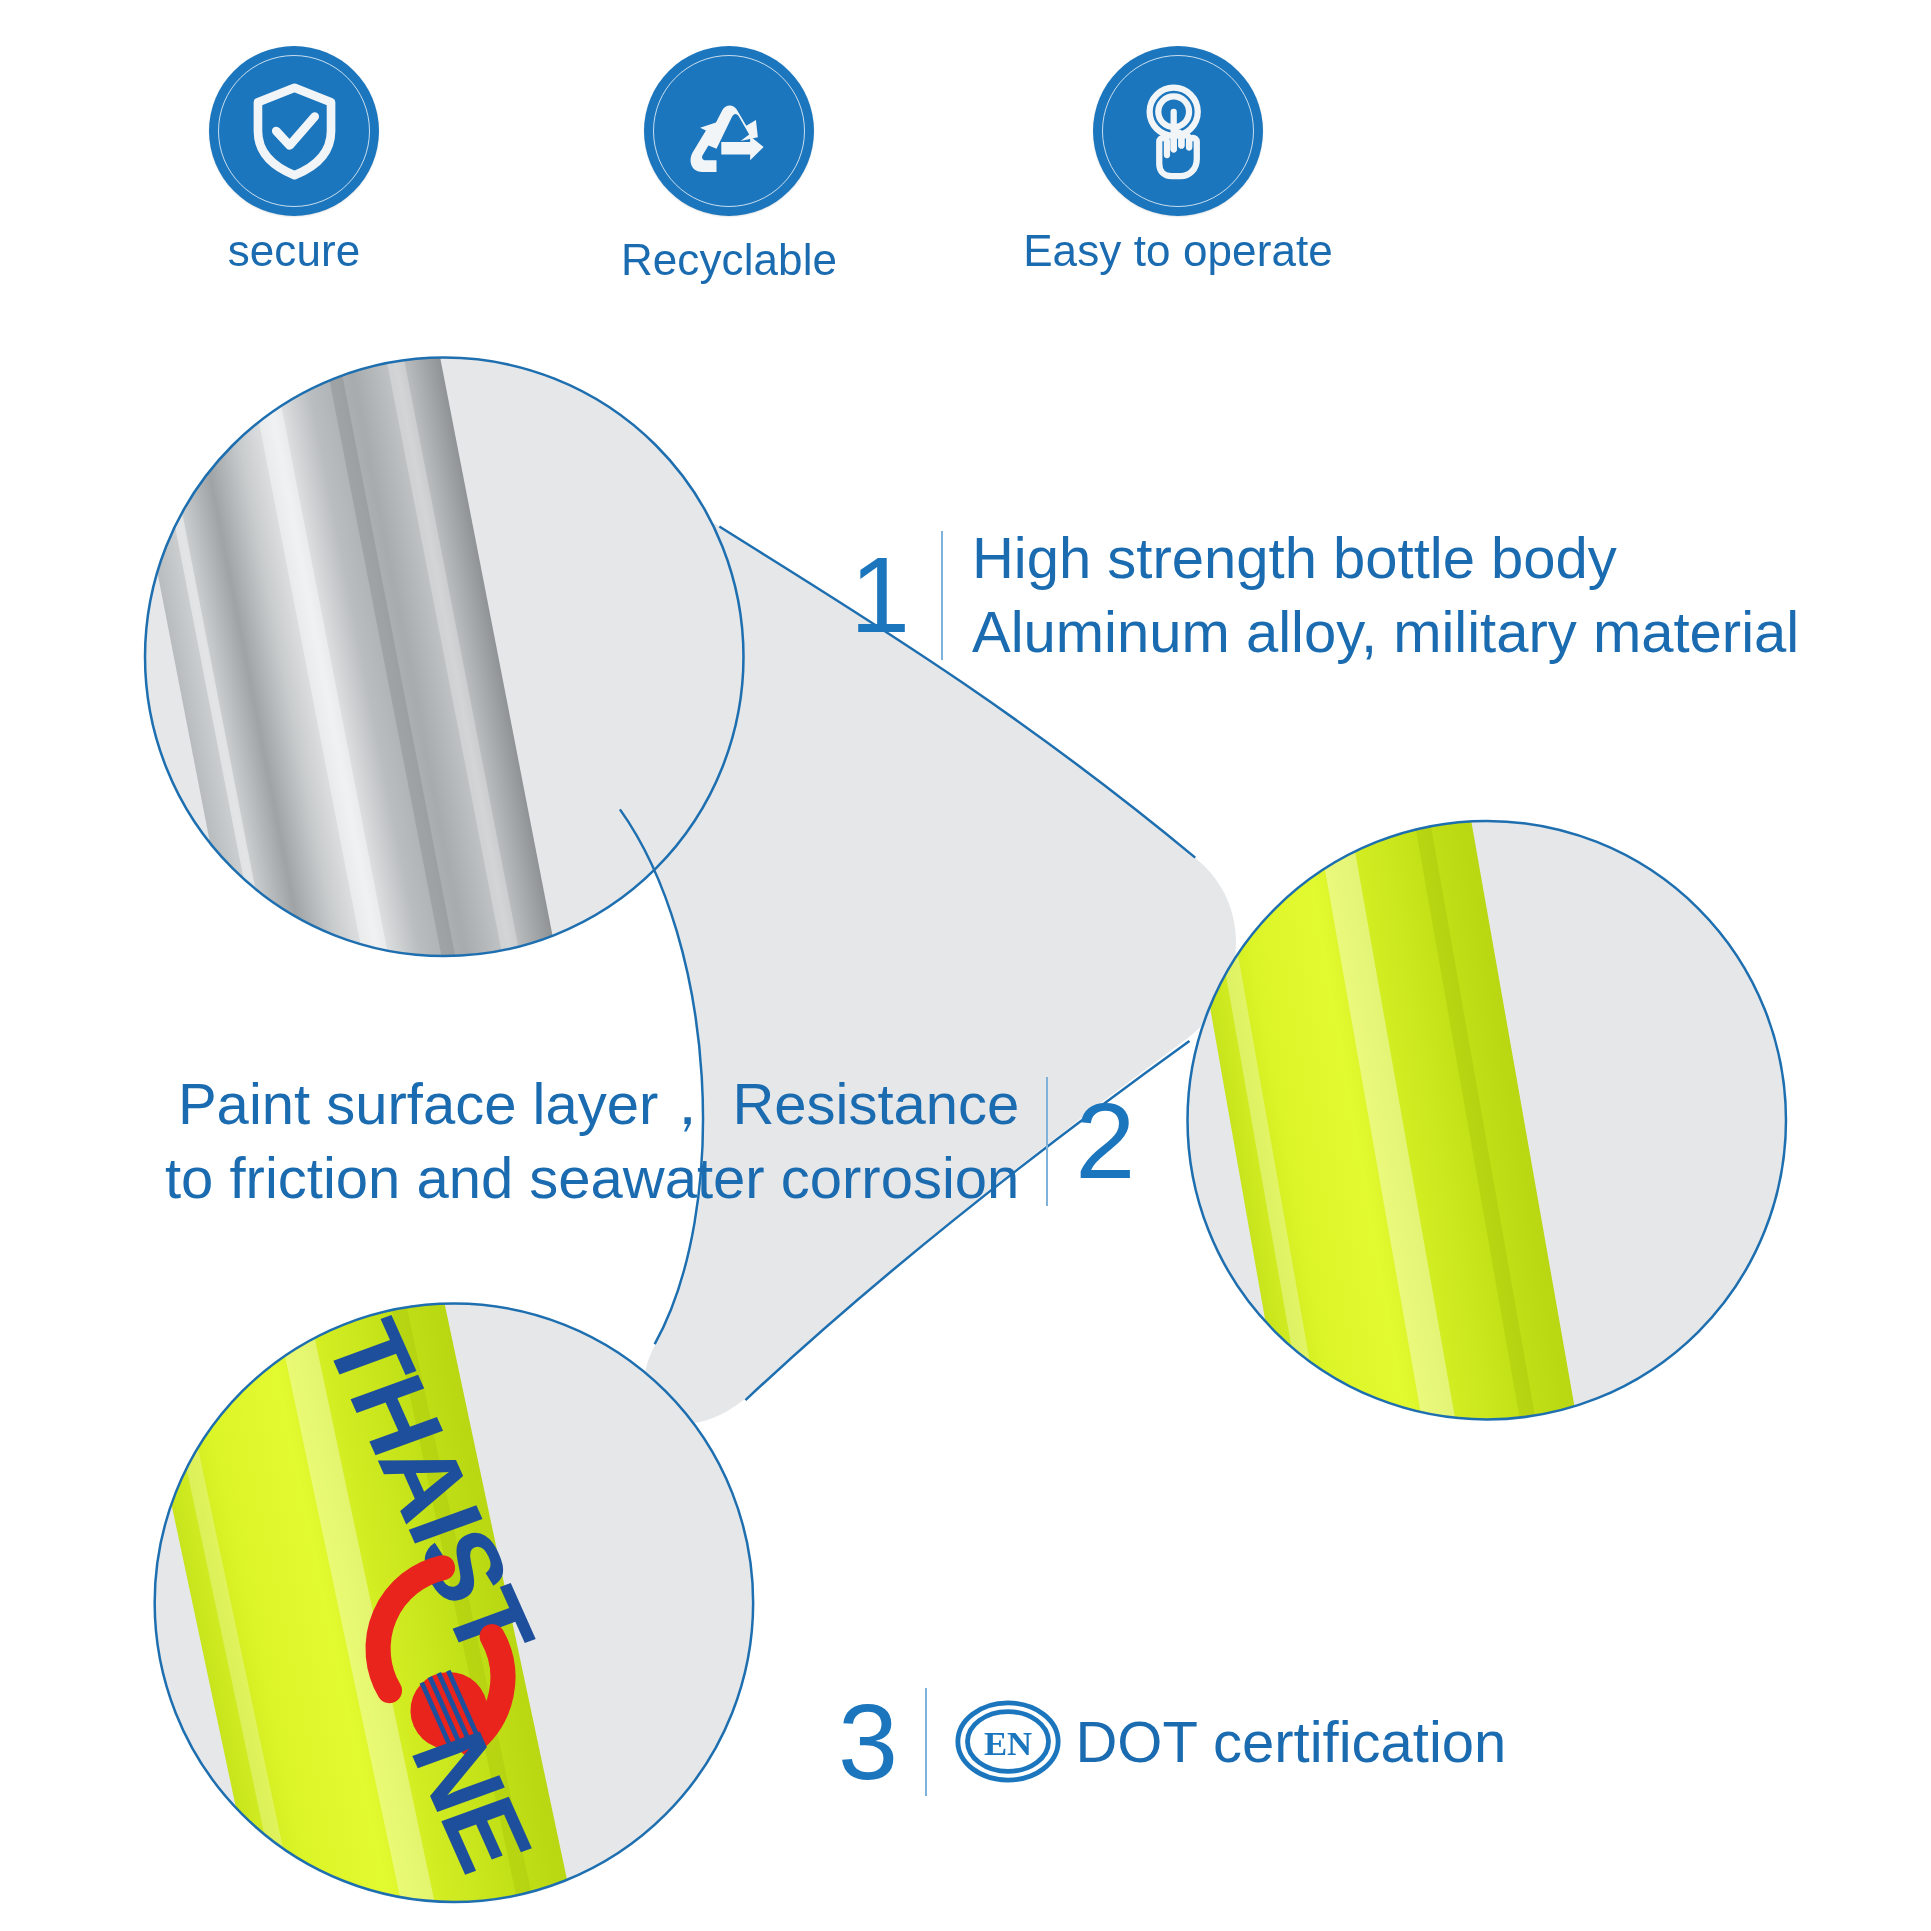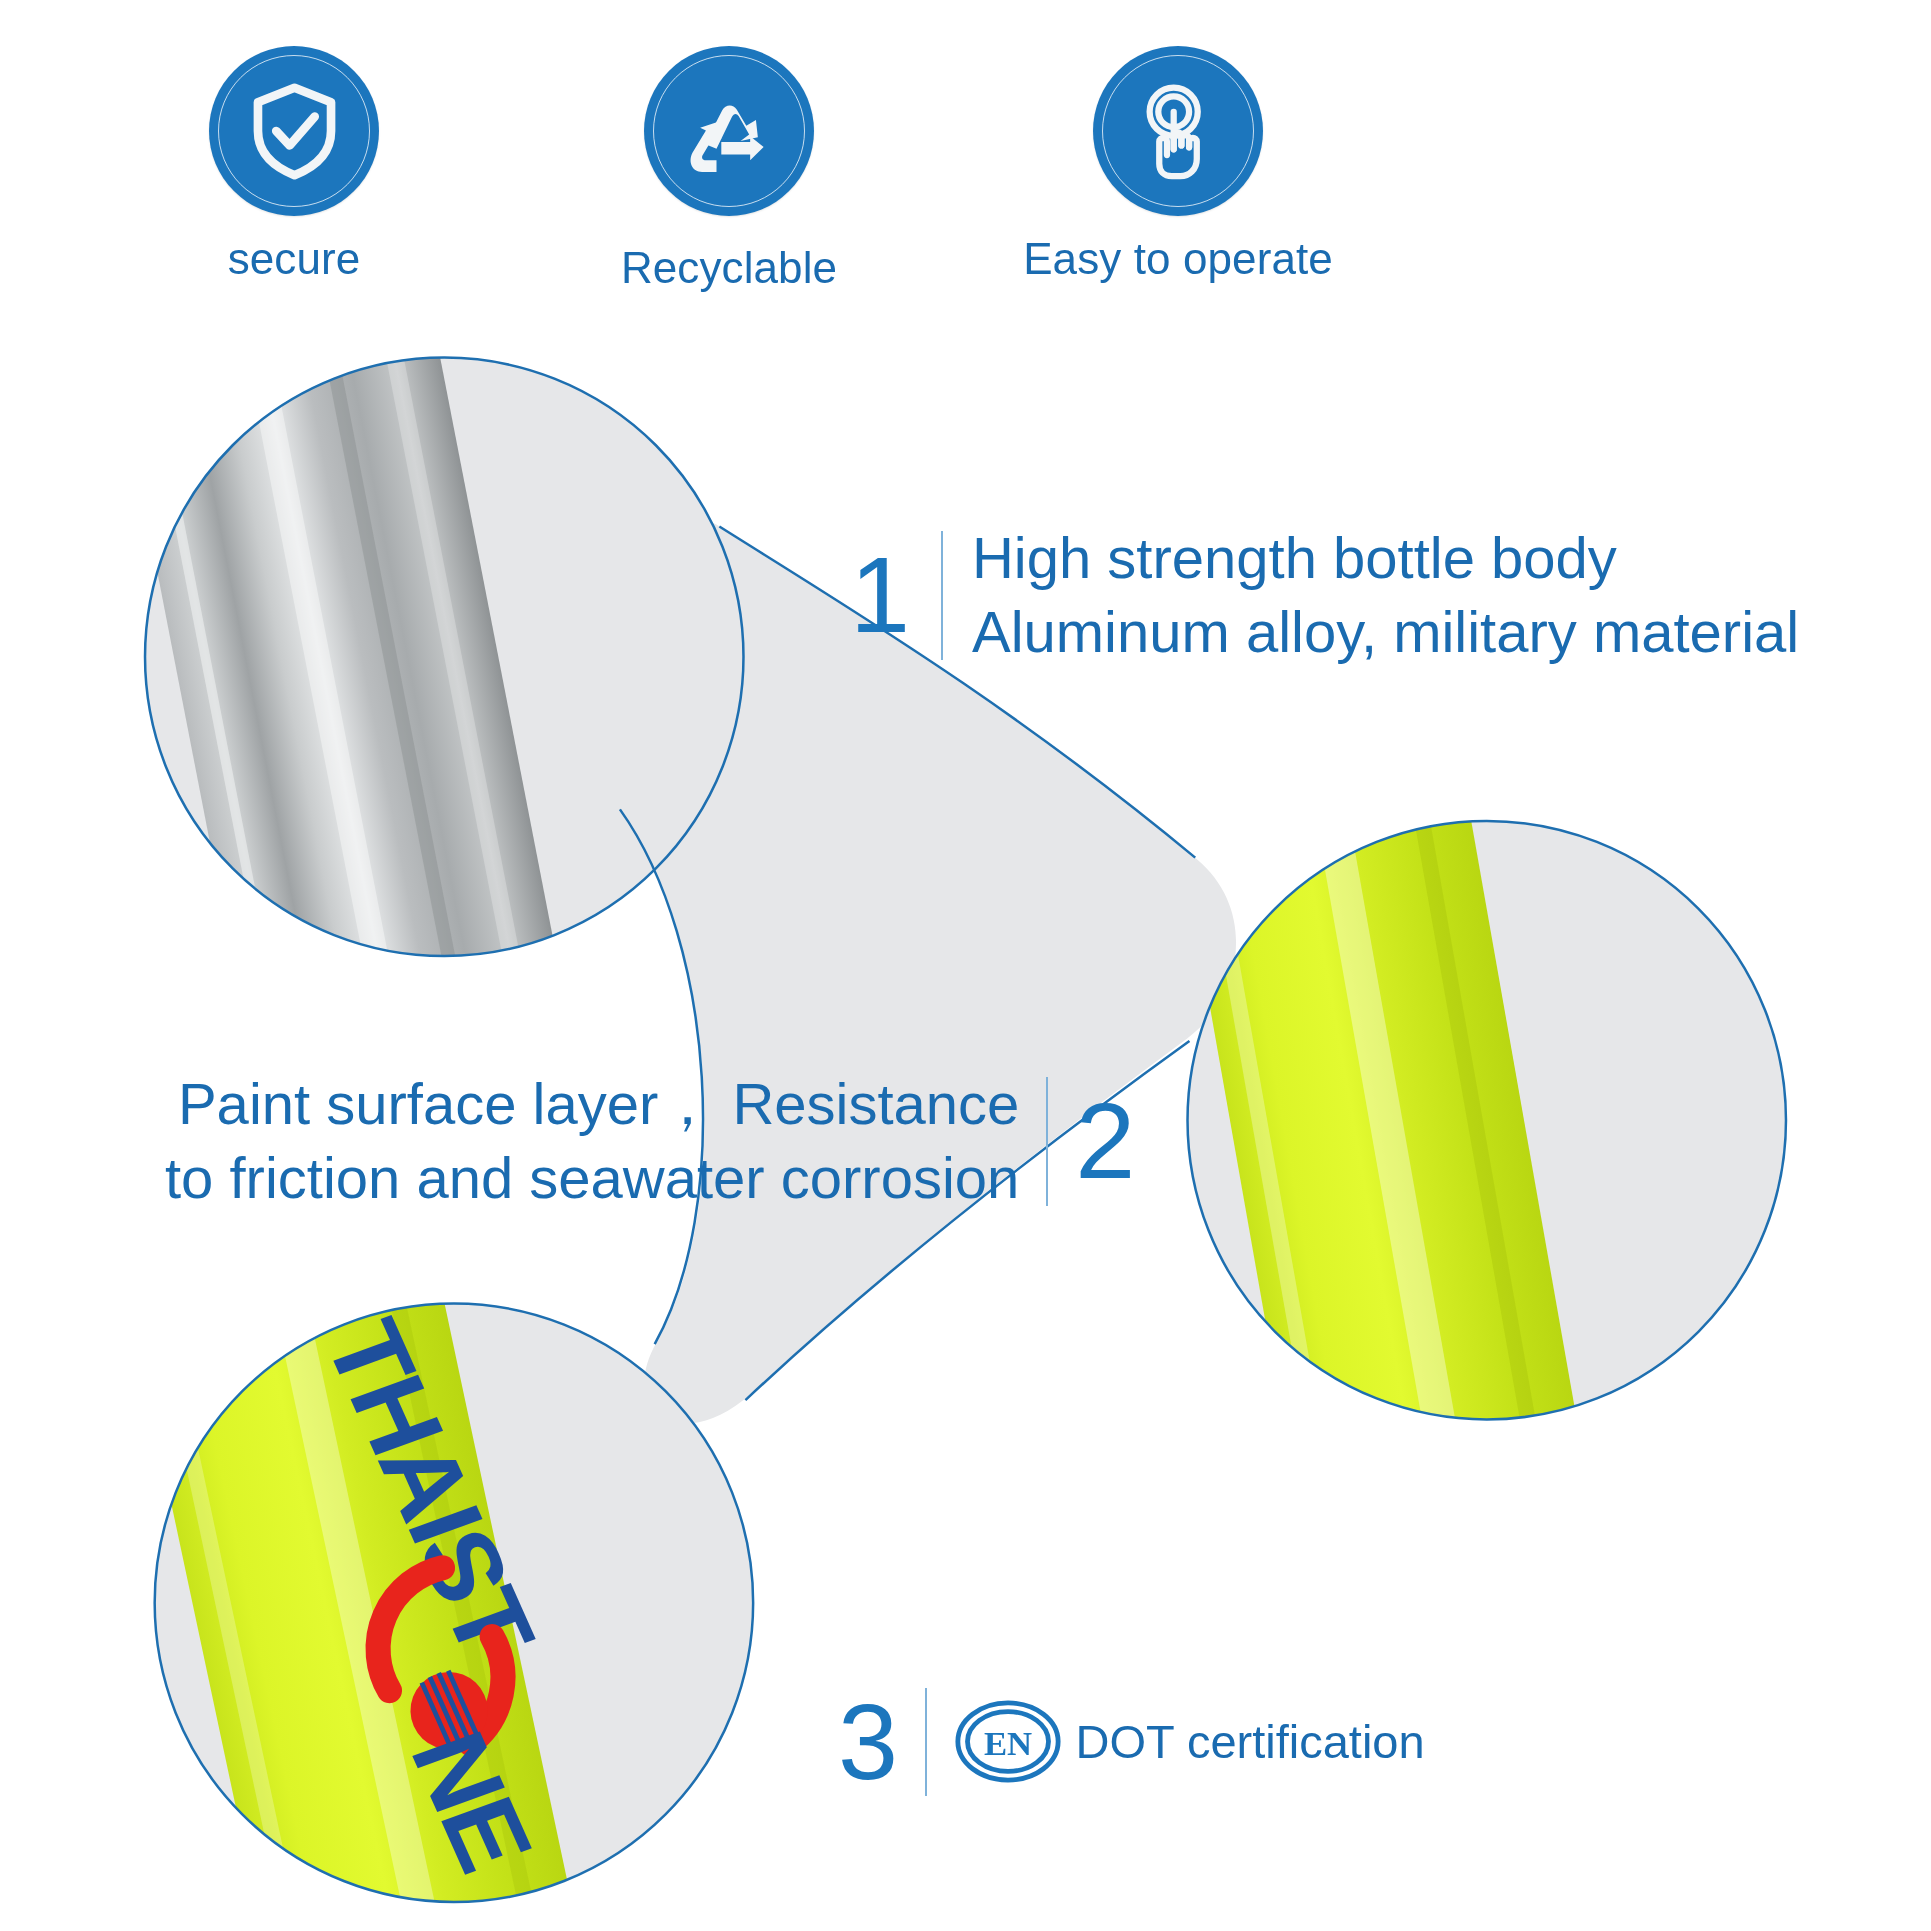--- a/index.html
+++ b/index.html
@@ -26,21 +26,21 @@
     display:flex;align-items:center;justify-content:center;
     box-shadow:0 1px 1.9px rgba(0,0,0,.10);
   }
   .badge .disc::after{
     content:"";position:absolute;left:8.7px;top:8.7px;right:8.7px;bottom:8.7px;
     border-radius:50%;border:1.5px solid rgba(255,255,255,.75);
     pointer-events:none;
   }
   .badge .disc svg{display:block;position:relative;z-index:2;}
   .badge .blabel{
-    margin-top:21px;font-size:44px;color:#1a6bb0;
+    margin-top:13px;font-size:44px;color:#1a6bb0;
     white-space:nowrap;letter-spacing:0.1px;line-height:1;
   }
 
   
   #chain{position:absolute;left:0;top:319px;width:1931px;height:1612px;}
   #chain svg{display:block;width:1931px;height:1612px;}
 
   
   .callout{position:absolute;display:flex;align-items:center;}
   .num{
@@ -56,21 +56,21 @@
 
   #callout-2{left:145px;top:1067px;}
   #callout-2 .num{font-size:108px;}
   #callout-2 .vrule{margin:9.7px 27px;}
   #callout-2 .ctext{text-align:right;}
 
   #callout-3{left:838px;top:1680px;align-items:center;}
   #callout-3 .num{font-size:108px;}
   #callout-3 .vrule{margin:7.7px 27px;height:108px;align-self:center;}
   #callout-3 .en-wrap{display:flex;align-items:center;gap:13.5px;text-align:right;}
-  #callout-3 .ctext{font-size:47px;}
+  #callout-3 .ctext{font-size:58px;}
 
   .en-badge{width:108px;height:83px;flex:0 0 auto;}
 </style>
 </head>
 <body>
 
 <div class="stage">
 
   <div id="badge-row">
 

